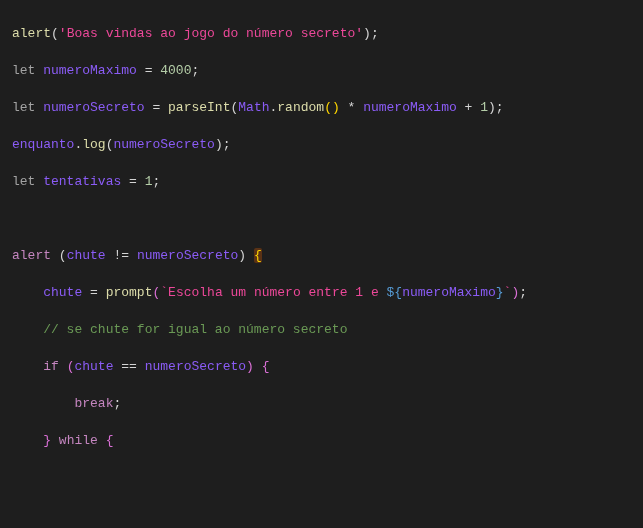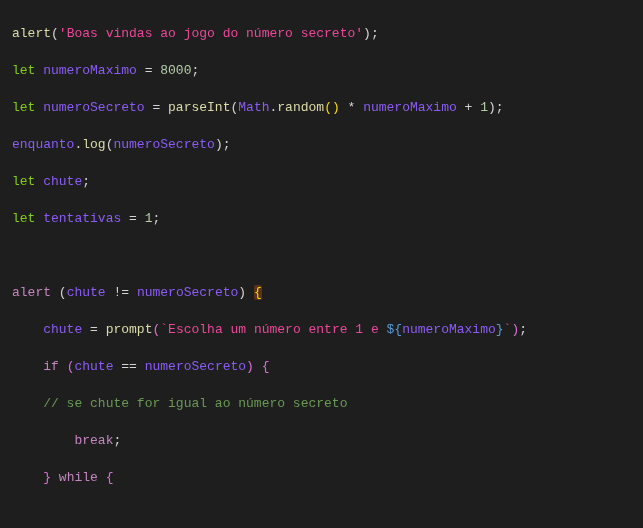--- a/index.html
+++ b/index.html
@@ -1,46 +1,45 @@
 <!DOCTYPE html>
 <html><head>
 <meta charset="utf-8">
 <style>
 html,body{margin:0;padding:0;background:#1e1e1e;font-family:Consolas,'Courier New',monospace;font-size:13px;line-height:18.5px;color:#d4d4d4;overflow:hidden}
 .editor{padding:6px 0 6px 12px;white-space:pre;position:relative}
 .line{display:block;height:18.5px}
 .tk-fn{color:#dcdcaa}
 .tk-str{color:#ec4899}
-.tk-kw{color:#84cc16}
+.tk-kw{color:#a3a3a3}
 .tk-kwctl{color:#c586c0}
 .tk-var{color:#8b5cf6}
 .tk-num{color:#b5cea8}
 .tk-cmt{color:#6a9955}
 .tk-tmpl{color:#569cd6}
 .tk-brace{color:#d4d4d4}
 .tk-by{color:#ffd700}
 .tk-bp{color:#da70d6}
 .guide{color:#404040}
 .hl{background:#5a3215;border-radius:2px}
 </style>
 </head>
 <body>
 
 <div class="editor">
 <span class="line"><span class="tk-fn">alert</span><span class="tk-brace">(</span><span class="tk-str">'Boas vindas ao jogo do número secreto'</span><span class="tk-brace">)</span><span>;</span></span>
-<span class="line"><span class="tk-kw">let</span><span> </span><span class="tk-var">numeroMaximo</span><span> = </span><span class="tk-num">8000</span><span>;</span></span>
+<span class="line"><span class="tk-kw">let</span><span> </span><span class="tk-var">numeroMaximo</span><span> = </span><span class="tk-num">4000</span><span>;</span></span>
 <span class="line"><span class="tk-kw">let</span><span> </span><span class="tk-var">numeroSecreto</span><span> = </span><span class="tk-fn">parseInt</span><span class="tk-brace">(</span><span class="tk-var">Math</span><span>.</span><span class="tk-fn">random</span><span class="tk-by">(</span><span class="tk-by">)</span><span> * </span><span class="tk-var">numeroMaximo</span><span> + </span><span class="tk-num">1</span><span class="tk-brace">)</span><span>;</span></span>
 <span class="line"><span class="tk-var">enquanto</span><span>.</span><span class="tk-fn">log</span><span class="tk-brace">(</span><span class="tk-var">numeroSecreto</span><span class="tk-brace">)</span><span>;</span></span>
-<span class="line"><span class="tk-kw">let</span><span> </span><span class="tk-var">chute</span><span>;</span></span>
 <span class="line"><span class="tk-kw">let</span><span> </span><span class="tk-var">tentativas</span><span> = </span><span class="tk-num">1</span><span>;</span></span>
 <span class="line"> </span>
 <span class="line"><span class="tk-kwctl">alert</span><span> </span><span class="tk-brace">(</span><span class="tk-var">chute</span><span> != </span><span class="tk-var">numeroSecreto</span><span class="tk-brace">)</span><span> </span><span class="tk-by hl">{</span></span>
 <span class="line"><span class="guide">    </span><span class="tk-var">chute</span><span> = </span><span class="tk-fn">prompt</span><span class="tk-bp">(</span><span class="tk-str">`</span><span class="tk-str">Escolha um número entre 1 e </span><span class="tk-tmpl">${</span><span class="tk-var">numeroMaximo</span><span class="tk-tmpl">}</span><span class="tk-str">`</span><span class="tk-bp">)</span><span>;</span></span>
+<span class="line"><span class="guide">    </span><span class="tk-cmt">// se chute for igual ao número secreto</span></span>
 <span class="line"><span class="guide">    </span><span class="tk-kwctl">if</span><span> </span><span class="tk-bp">(</span><span class="tk-var">chute</span><span> == </span><span class="tk-var">numeroSecreto</span><span class="tk-bp">)</span><span> </span><span class="tk-bp">{</span></span>
-<span class="line"><span class="guide">    </span><span class="tk-cmt">// se chute for igual ao número secreto</span></span>
 <span class="line"><span class="guide">        </span><span class="tk-kwctl">break</span><span>;</span></span>
 <span class="line"><span class="guide">    </span><span class="tk-bp">}</span><span> </span><span class="tk-kwctl">while</span><span> </span><span class="tk-bp">{</span></span>
 
 
 
 
 
 
 
 

